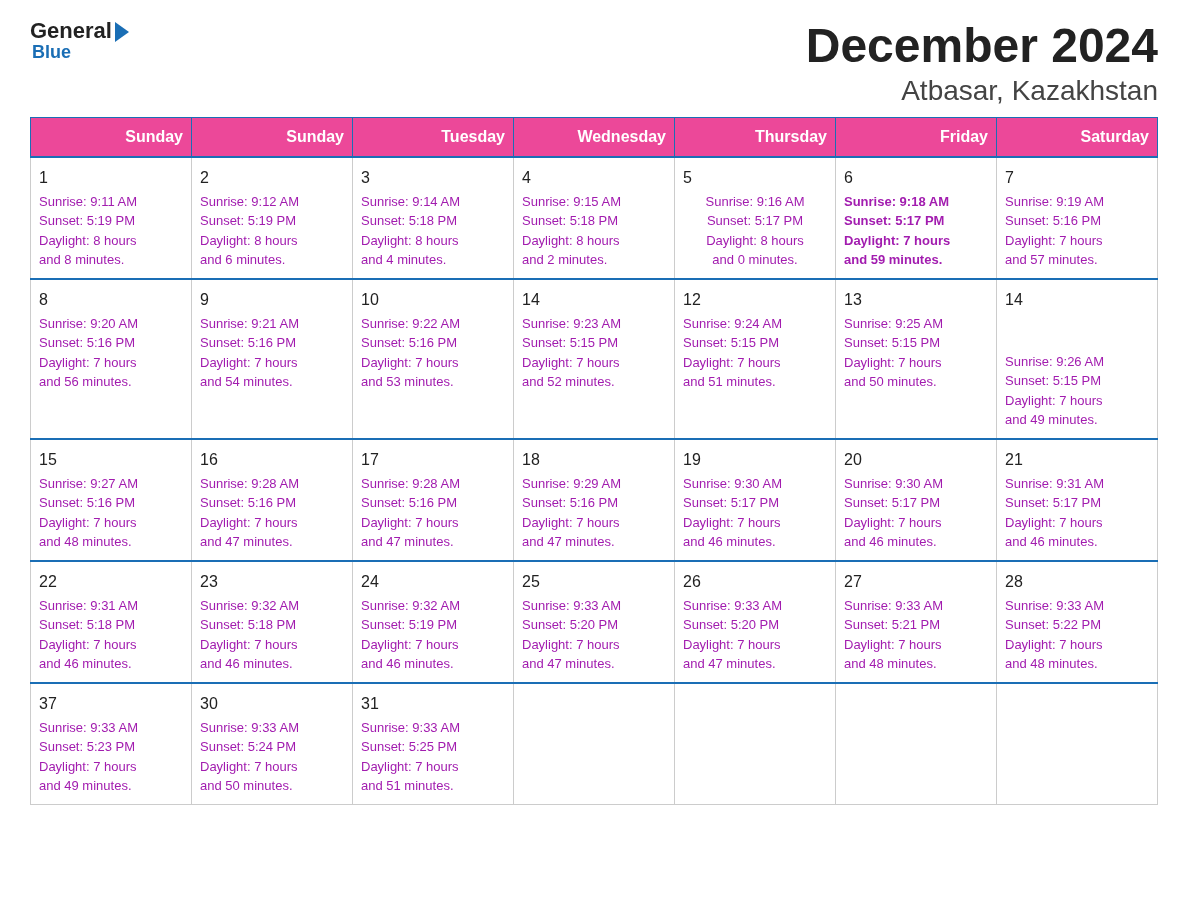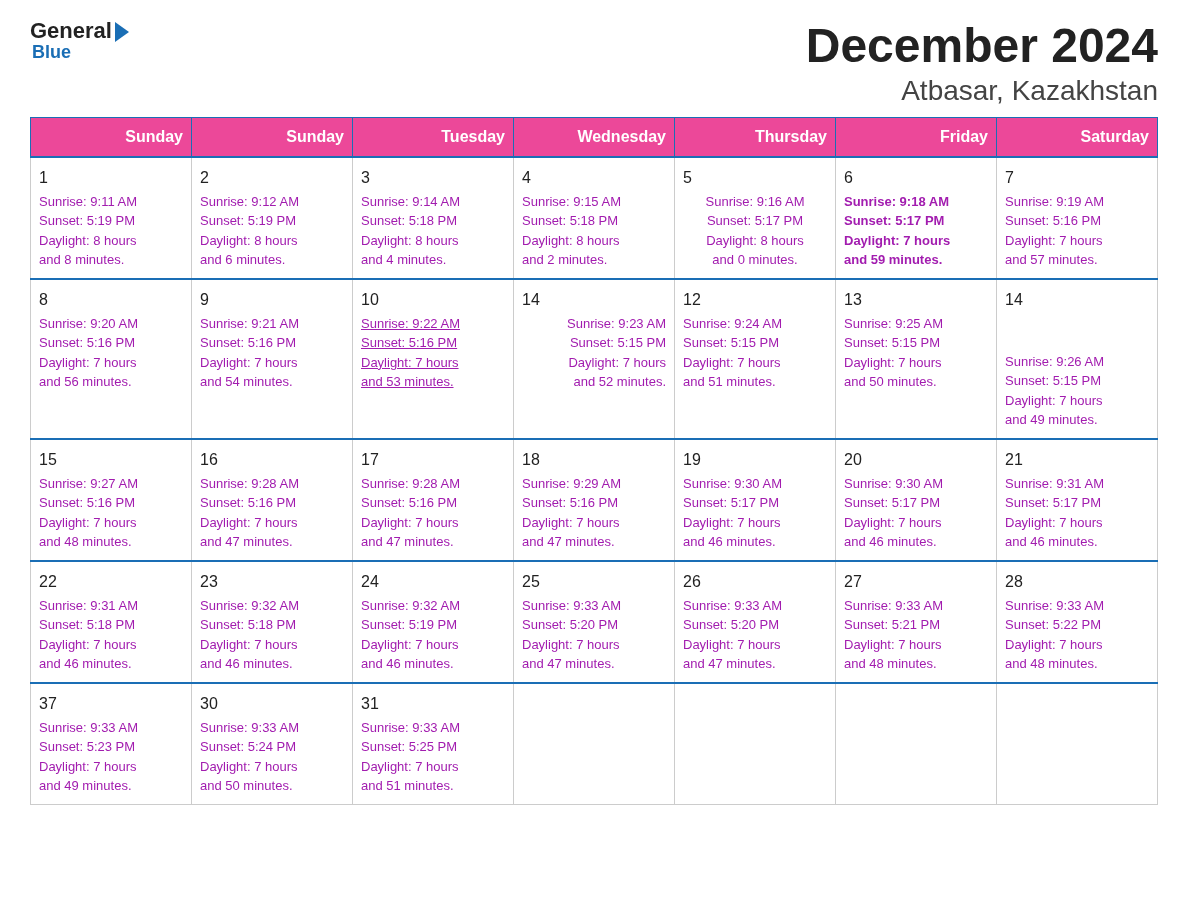--- a/index.html
+++ b/index.html
@@ -191,28 +191,28 @@
         </td>
         <td>
           <span class="day-num">9</span>
           <div class="day-info" style="white-space: pre-line;">Sunrise: 9:21 AM
 Sunset: 5:16 PM
 Daylight: 7 hours
 and 54 minutes.</div>
         </td>
         <td>
           <span class="day-num">10</span>
-          <div class="day-info" style="white-space: pre-line; text-decoration: underline;">Sunrise: 9:22 AM
+          <div class="day-info" style="white-space: pre-line;">Sunrise: 9:22 AM
 Sunset: 5:16 PM
 Daylight: 7 hours
 and 53 minutes.</div>
         </td>
         <td>
           <span class="day-num">14</span>
-          <div class="day-info" style="white-space: pre-line; text-align: right;">Sunrise: 9:23 AM
+          <div class="day-info" style="white-space: pre-line;">Sunrise: 9:23 AM
 Sunset: 5:15 PM
 Daylight: 7 hours
 and 52 minutes.</div>
         </td>
         <td>
           <span class="day-num">12</span>
           <div class="day-info" style="white-space: pre-line;">Sunrise: 9:24 AM
 Sunset: 5:15 PM
 Daylight: 7 hours
 and 51 minutes.</div>

